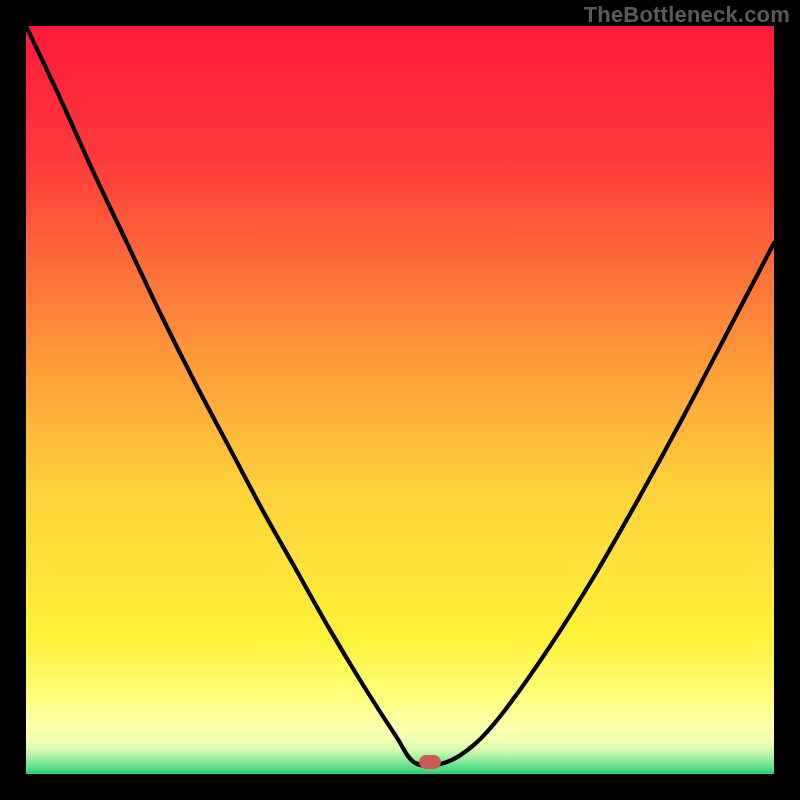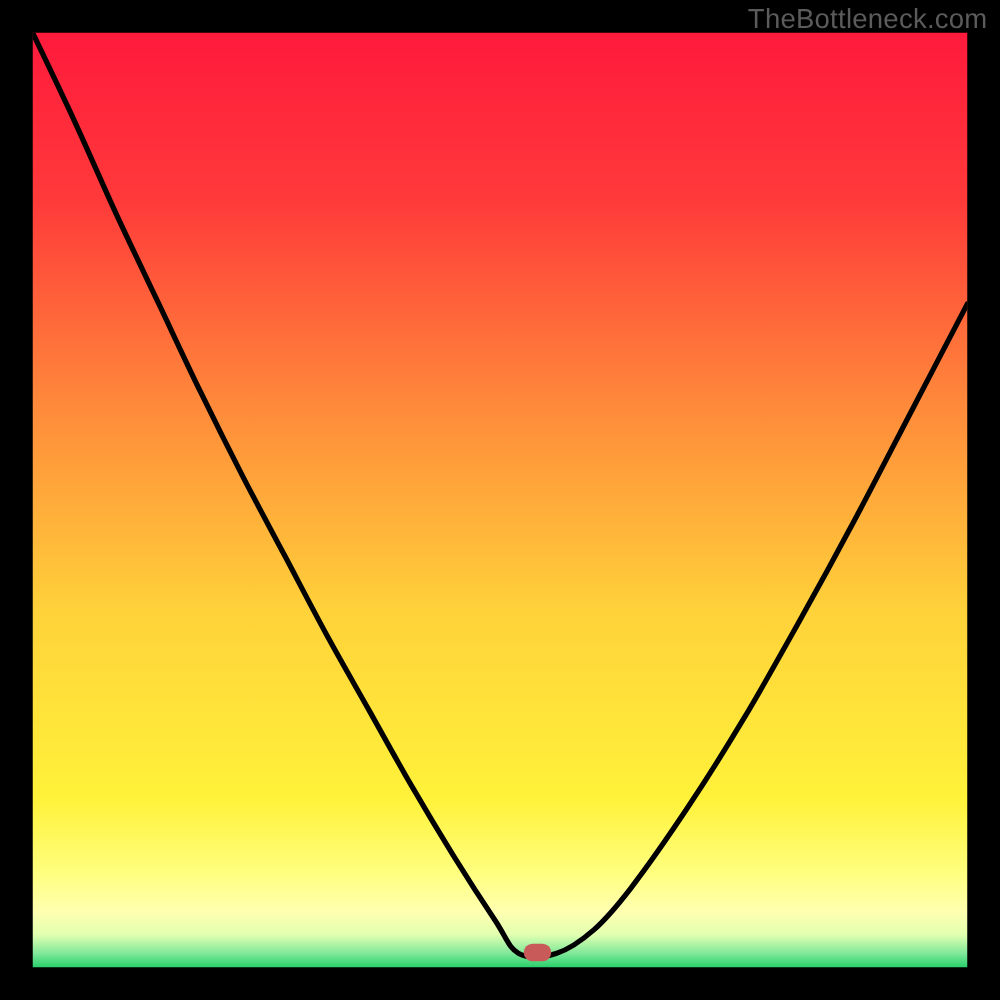--- a/index.html
+++ b/index.html
@@ -18,21 +18,21 @@
     width: 800px;
     height: 800px;
     background: #000;
   }
   .watermark {
     position: absolute;
     top: 2px;
     right: 10px;
     color: #5b5b5b;
     font-size: 22px;
-    font-weight: 400;
+    font-weight: 700;
     letter-spacing: 0.2px;
   }
   .plot {
     position: absolute;
     left: 26px;
     top: 26px;
     width: 748px;
     height: 748px;
   }
   .gradient {

